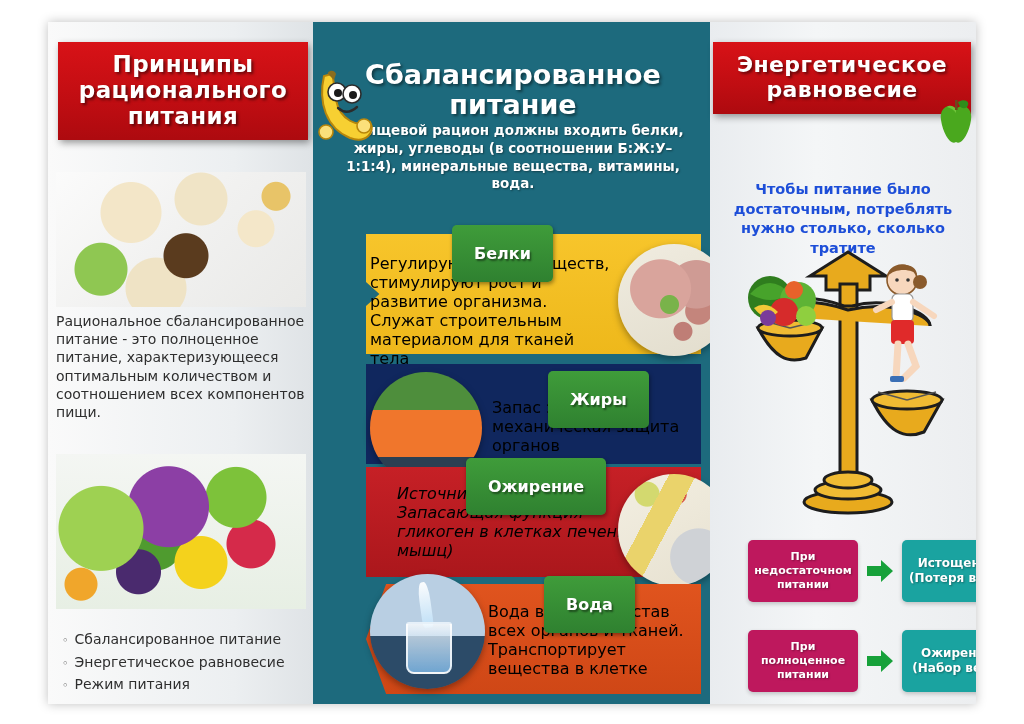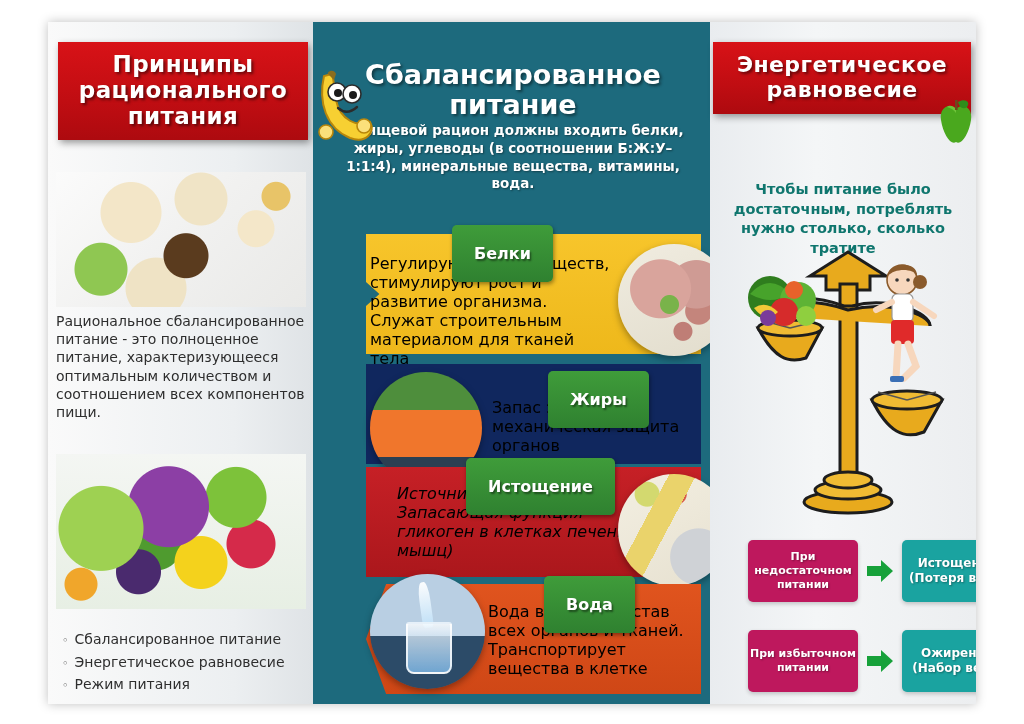--- a/index.html
+++ b/index.html
@@ -123,21 +123,21 @@
   #card-carbs{left:318px;top:445px;width:335px;height:110px;
         background:linear-gradient(180deg,#c62026 0%,#ab171c 100%);
         clip-path:polygon(0 0,100% 0,100% 38%,95% 50%,100% 62%,100% 100%,0 100%);}
   
   #card-water{left:318px;top:562px;width:335px;height:110px;
         background:linear-gradient(180deg,#e0541e 0%,#cf4716 100%);
         clip-path:polygon(6% 0,100% 0,100% 100%,6% 100%,0 50%);}
 
   
   .right-intro{position:absolute;left:668px;top:158px;width:254px;text-align:center;
-        color:#0f766e;font-size:14.5px;font-weight:bold;line-height:1.35;}
+        color:#1d4ed8;font-size:14.5px;font-weight:bold;line-height:1.35;}
 
   .scale{position:absolute;left:700px;top:228px;width:200px;height:270px;}
 
   .flow-row{position:absolute;display:flex;align-items:center;}
   #flow-1{left:700px;top:518px;}
   #flow-2{left:700px;top:608px;}
   .box-yellow{width:110px;height:62px;background:#be185d;border-radius:5px;
         display:flex;align-items:center;justify-content:center;text-align:center;
         color:#fff;font-weight:bold;font-size:11px;line-height:1.25;
         text-shadow:1px 1px 2px rgba(0,0,0,.35);box-shadow:0 2px 4px rgba(0,0,0,.2);}
@@ -209,21 +209,21 @@
   <div class="badge" style="left:404px;top:203px;">Белки</div>
   <div class="card-txt" style="position:absolute;left:322px;top:232px;width:245px;">Регулируют обмен веществ, стимулируют рост и развитие организма. Служат строительным материалом для тканей тела</div>
   <div class="photo-round" id="photo-meat"></div>
 
   <div class="card" id="card-fat"></div>
   <div class="photo-round" id="photo-salmon"></div>
   <div class="badge" style="left:500px;top:349px;">Жиры</div>
   <div class="card-txt" style="position:absolute;left:444px;top:376px;width:200px;">Запас энергии и механическая защита органов</div>
 
   <div class="card" id="card-carbs"></div>
-  <div class="badge" style="left:418px;top:436px;">Истощение</div>
+  <div class="badge" style="left:418px;top:436px;">Ожирение</div>
   <div class="card-txt" style="position:absolute;left:349px;top:462px;width:240px;font-style:italic;">Источник энергии. Запасающая функция – гликоген в клетках печени, мышц)</div>
   <div class="photo-round" id="photo-pasta"></div>
 
   <div class="card" id="card-water"></div>
   <div class="photo-round" id="photo-water">
     <div class="stream"></div>
     <div class="glass"></div>
   </div>
   <div class="badge" style="left:496px;top:554px;">Вода</div>
   <div class="card-txt" style="position:absolute;left:440px;top:580px;width:218px;">Вода входит в состав всех органов и тканей. Транспортирует вещества в клетке</div>
@@ -291,21 +291,21 @@
     <div class="box-yellow">При недостаточном питании</div>
     <div class="arrow-green">
       <svg width="30" height="26" viewBox="0 0 30 26">
         <path d="M2 8 L16 8 L16 2 L28 13 L16 24 L16 18 L2 18 Z" fill="#17a13a"></path>
       </svg>
     </div>
     <div class="box-teal">Истощение (Потеря веса)</div>
   </div>
 
   <div class="flow-row" id="flow-2">
-    <div class="box-yellow">При избыточном питании</div>
+    <div class="box-yellow">При полноценное питании</div>
     <div class="arrow-green">
       <svg width="30" height="26" viewBox="0 0 30 26">
         <path d="M2 8 L16 8 L16 2 L28 13 L16 24 L16 18 L2 18 Z" fill="#17a13a"></path>
       </svg>
     </div>
     <div class="box-teal">Ожирение (Набор веса)</div>
   </div>
 
  </div>
 </div>

